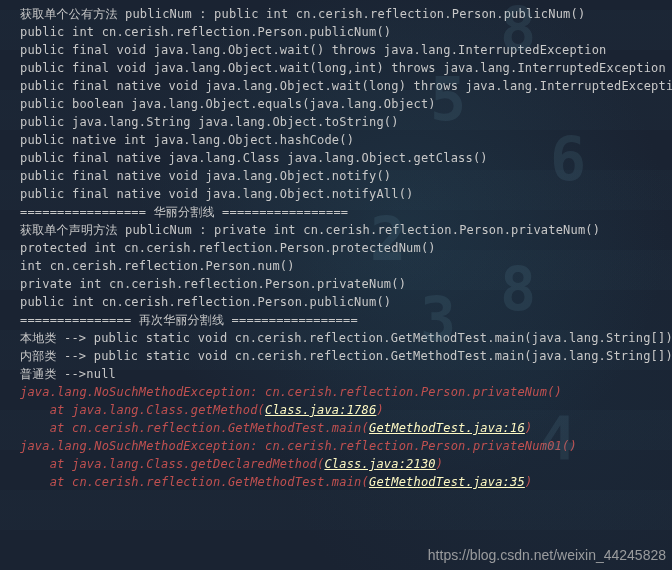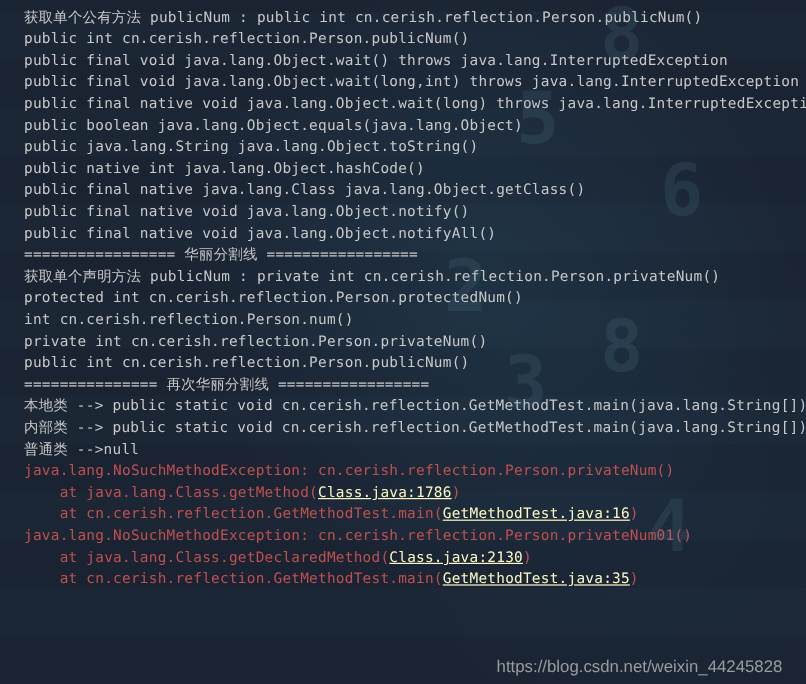--- a/index.html
+++ b/index.html
@@ -21,26 +21,26 @@
     body::before {
       content: "";
       position: absolute;
       inset: 0;
       background: 
         repeating-linear-gradient(0deg, transparent, transparent 40px, rgba(60,100,120,0.05) 40px, rgba(60,100,120,0.05) 80px);
       pointer-events: none;
     }
     .console { position: relative; white-space: pre; }
     .line { white-space: pre; letter-spacing: 0.2px; }
-    .err { color: #c05050; }
+    .err { color: #c05050; font-style: italic; }
     .link { color: #fef9c3; text-decoration: underline; cursor: pointer; }
     .watermark {
       position: absolute;
       bottom: 6px;
-      right: 20px;
+      right: 6px;
       color: #b0b0b0;
       font-size: 14px;
       opacity: 0.85;
       font-family: sans-serif;
     }
     .bg-digits {
       position: absolute;
       color: rgba(100,150,170,0.15);
       font-size: 60px;
       font-weight: bold;

